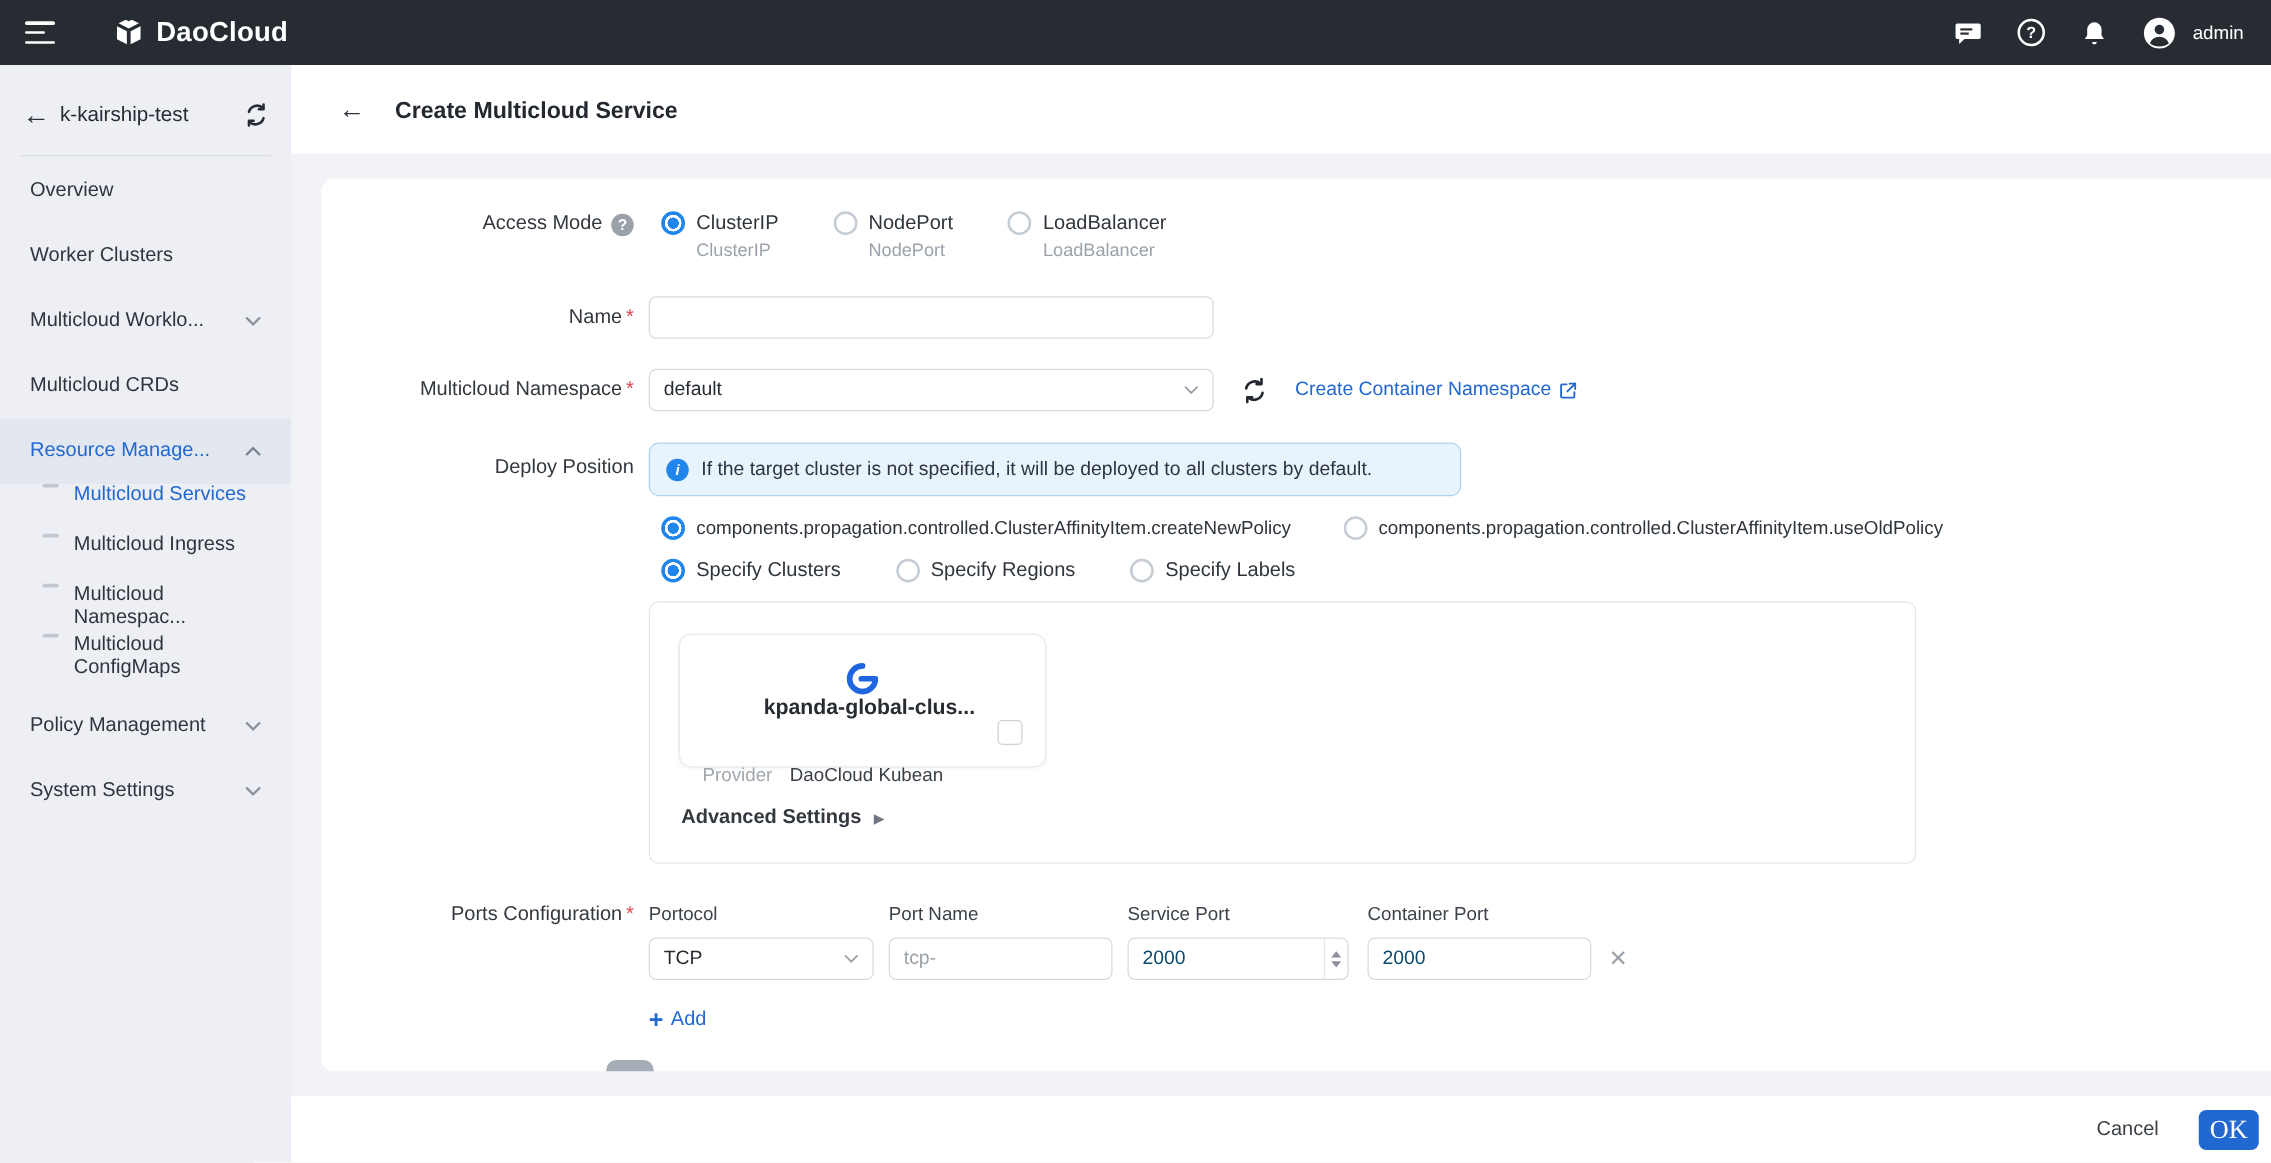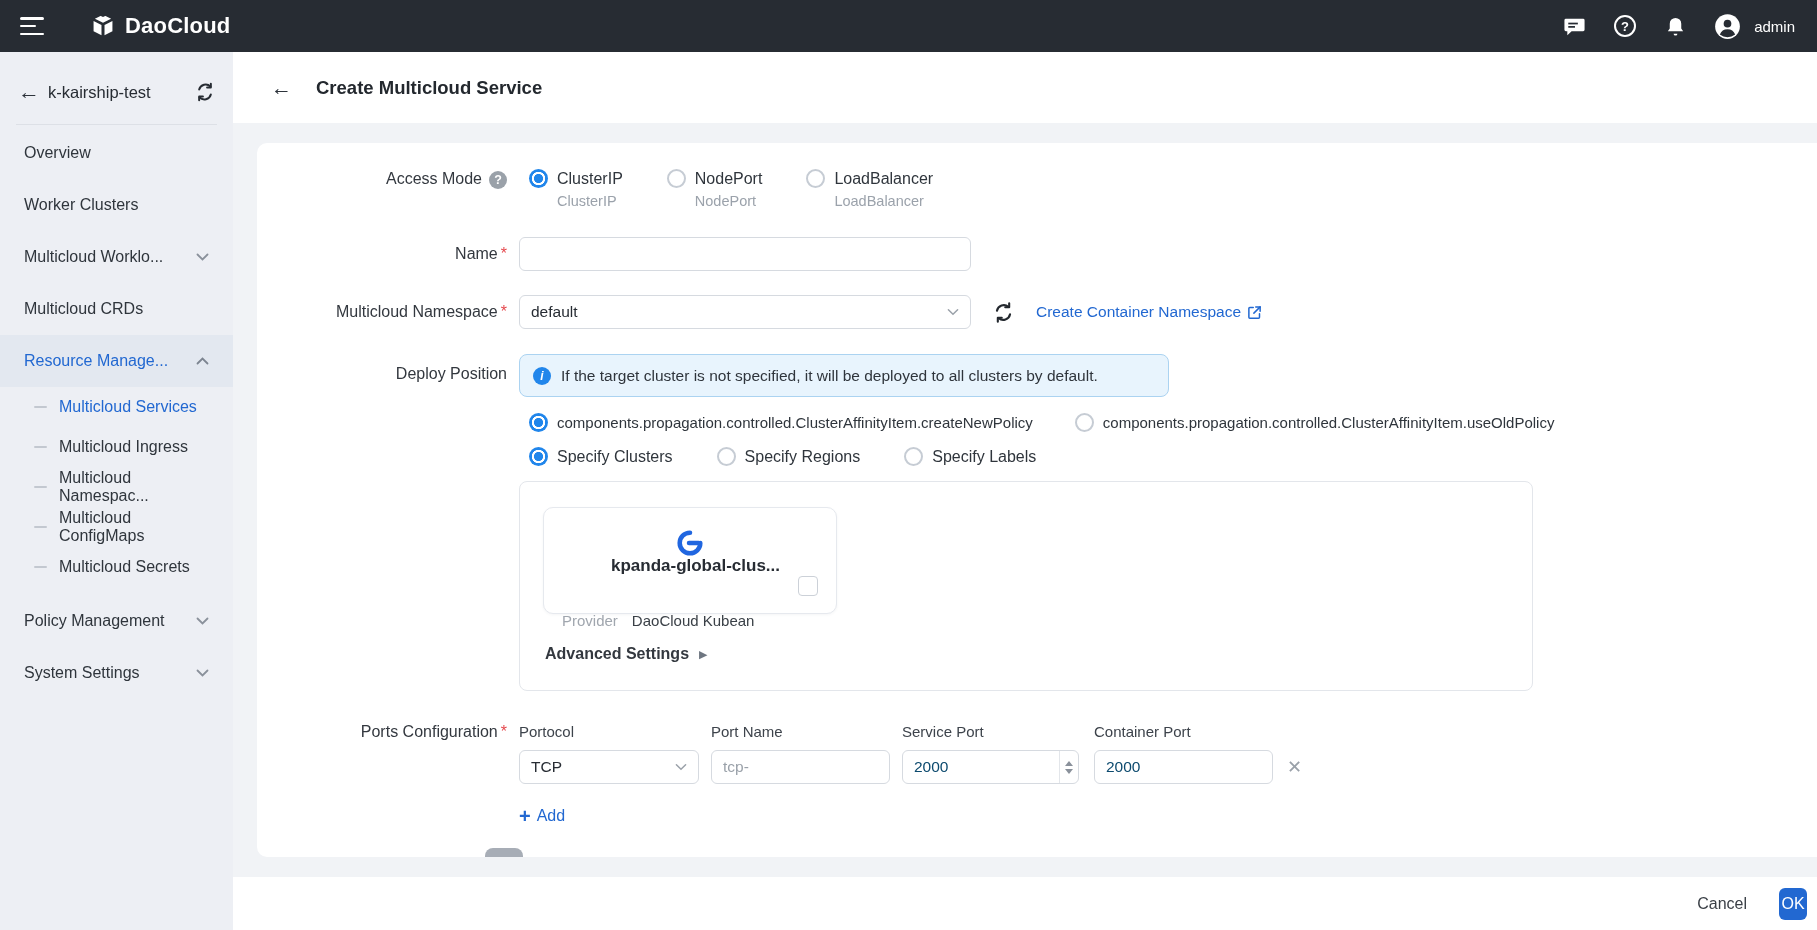--- a/index.html
+++ b/index.html
@@ -32,21 +32,21 @@
   }
   .side-head { height:56px; display:flex; align-items:center; padding:0 18px; margin-top:12px; }
   .side-back { font-size:22px; color:#2d333b; cursor:pointer; line-height:1; }
   .side-cluster { font-size:16.5px; color:#272c33; margin-left:8px; font-weight:500; }
   .side-switch { margin-left:auto; cursor:pointer; color:#272c33; }
   .side-divider { height:1px; background:#dde0e6; margin:4px 16px 2px 16px; }
   .side-item { height:52px; display:flex; align-items:center; padding:0 24px; font-size:16px; color:#2f353c; cursor:pointer; }
   .side-item.active-parent { background:#e3e8f0; color:#2268d1; }
   .side-item .chev { margin-left:auto; color:#8a919b; }
   .side-item.active-parent .chev { color:#7d8591; }
-  .side-sub { height:40px; display:flex; align-items:center; padding:0 24px 0 34px; font-size:16px; color:#2f353c; cursor:pointer; }
+  .side-sub { height:40px; display:flex; padding:0 24px 0 34px; font-size:16px; color:#2f353c; cursor:pointer; }
   .side-sub .dash { width:13px; height:2.5px; background:#c3c8d0; border-radius:2px; margin-right:12px; flex:none; }
   .side-sub.active { color:#2268d1; }
   .side-gap { height:8px; }
 
   
   .main { position:absolute; left:233px; top:52px; width:1584px; height:878px; background:#f1f3f6; }
   .page-header { height:71px; background:#fff; display:flex; align-items:center; }
   .ph-back { margin-left:38px; font-size:21px; color:#2d333b; cursor:pointer; line-height:1; }
   .ph-title { margin-left:24px; font-size:18.5px; font-weight:600; color:#23282e; }
 
@@ -126,21 +126,21 @@
   .spin-down { width:0; height:0; border-left:4px solid transparent; border-right:4px solid transparent; border-top:5px solid #8a919b; }
   .remove-x { color:#9aa1a9; font-size:18px; cursor:pointer; line-height:1; }
   .add-link { display:flex; align-items:center; margin-top:22px; color:#2268d1; font-size:16px; cursor:pointer; }
   .add-plus { font-size:20px; font-weight:bold; margin-right:6px; line-height:1; }
 
   .cut-pill { position:absolute; left:228px; bottom:-5px; width:38px; height:14px; background:#a7adb6; border-radius:8px 8px 0 0; }
 
   
   .footer { position:absolute; left:233px; right:0; bottom:0; height:53px; background:#fff; display:flex; align-items:center; justify-content:flex-end; padding-right:10px; }
   .cancel-btn { background:none; border:none; font-family:inherit; font-size:16px; color:#3a3f46; cursor:pointer; margin-right:32px; }
-  .ok-btn { width:28px; height:32px; background:#2268d1; border:none; border-radius:6px; color:#fff; font-size:16px; font-family:Liberation Sans, sans-serif; cursor:pointer; }
+  .ok-btn { width:48px; height:32px; background:#2268d1; border:none; border-radius:6px; color:#fff; font-size:21px; font-family:Liberation Serif, serif; cursor:pointer; }
 </style>
 </head>
 <body>
 
 <div class="topbar">
   <div class="hamburger">
       <span></span>
       <span></span>
       <span></span>
     </div>
@@ -234,24 +234,20 @@
       <span class="dash"></span>
       <span>Multicloud Ingress</span>
     </div>
   <div class="side-sub">
       <span class="dash"></span>
       <span>Multicloud Namespac...</span>
     </div>
   <div class="side-sub">
       <span class="dash"></span>
       <span>Multicloud ConfigMaps</span>
-    </div>
-  <div class="side-sub">
-      <span class="dash"></span>
-      <span>Multicloud Secrets</span>
     </div>
   <div class="side-gap"></div>
   <div class="side-item">
     <span>Policy Management</span>
     <span class="chev">
         <svg width="13" height="8" viewBox="0 0 13 8" fill="none" stroke="currentColor" stroke-width="1.8" stroke-linecap="round">
           <polyline points="1.5,1.5 6.5,6.5 11.5,1.5"></polyline>
         </svg>
       </span>
   </div>

